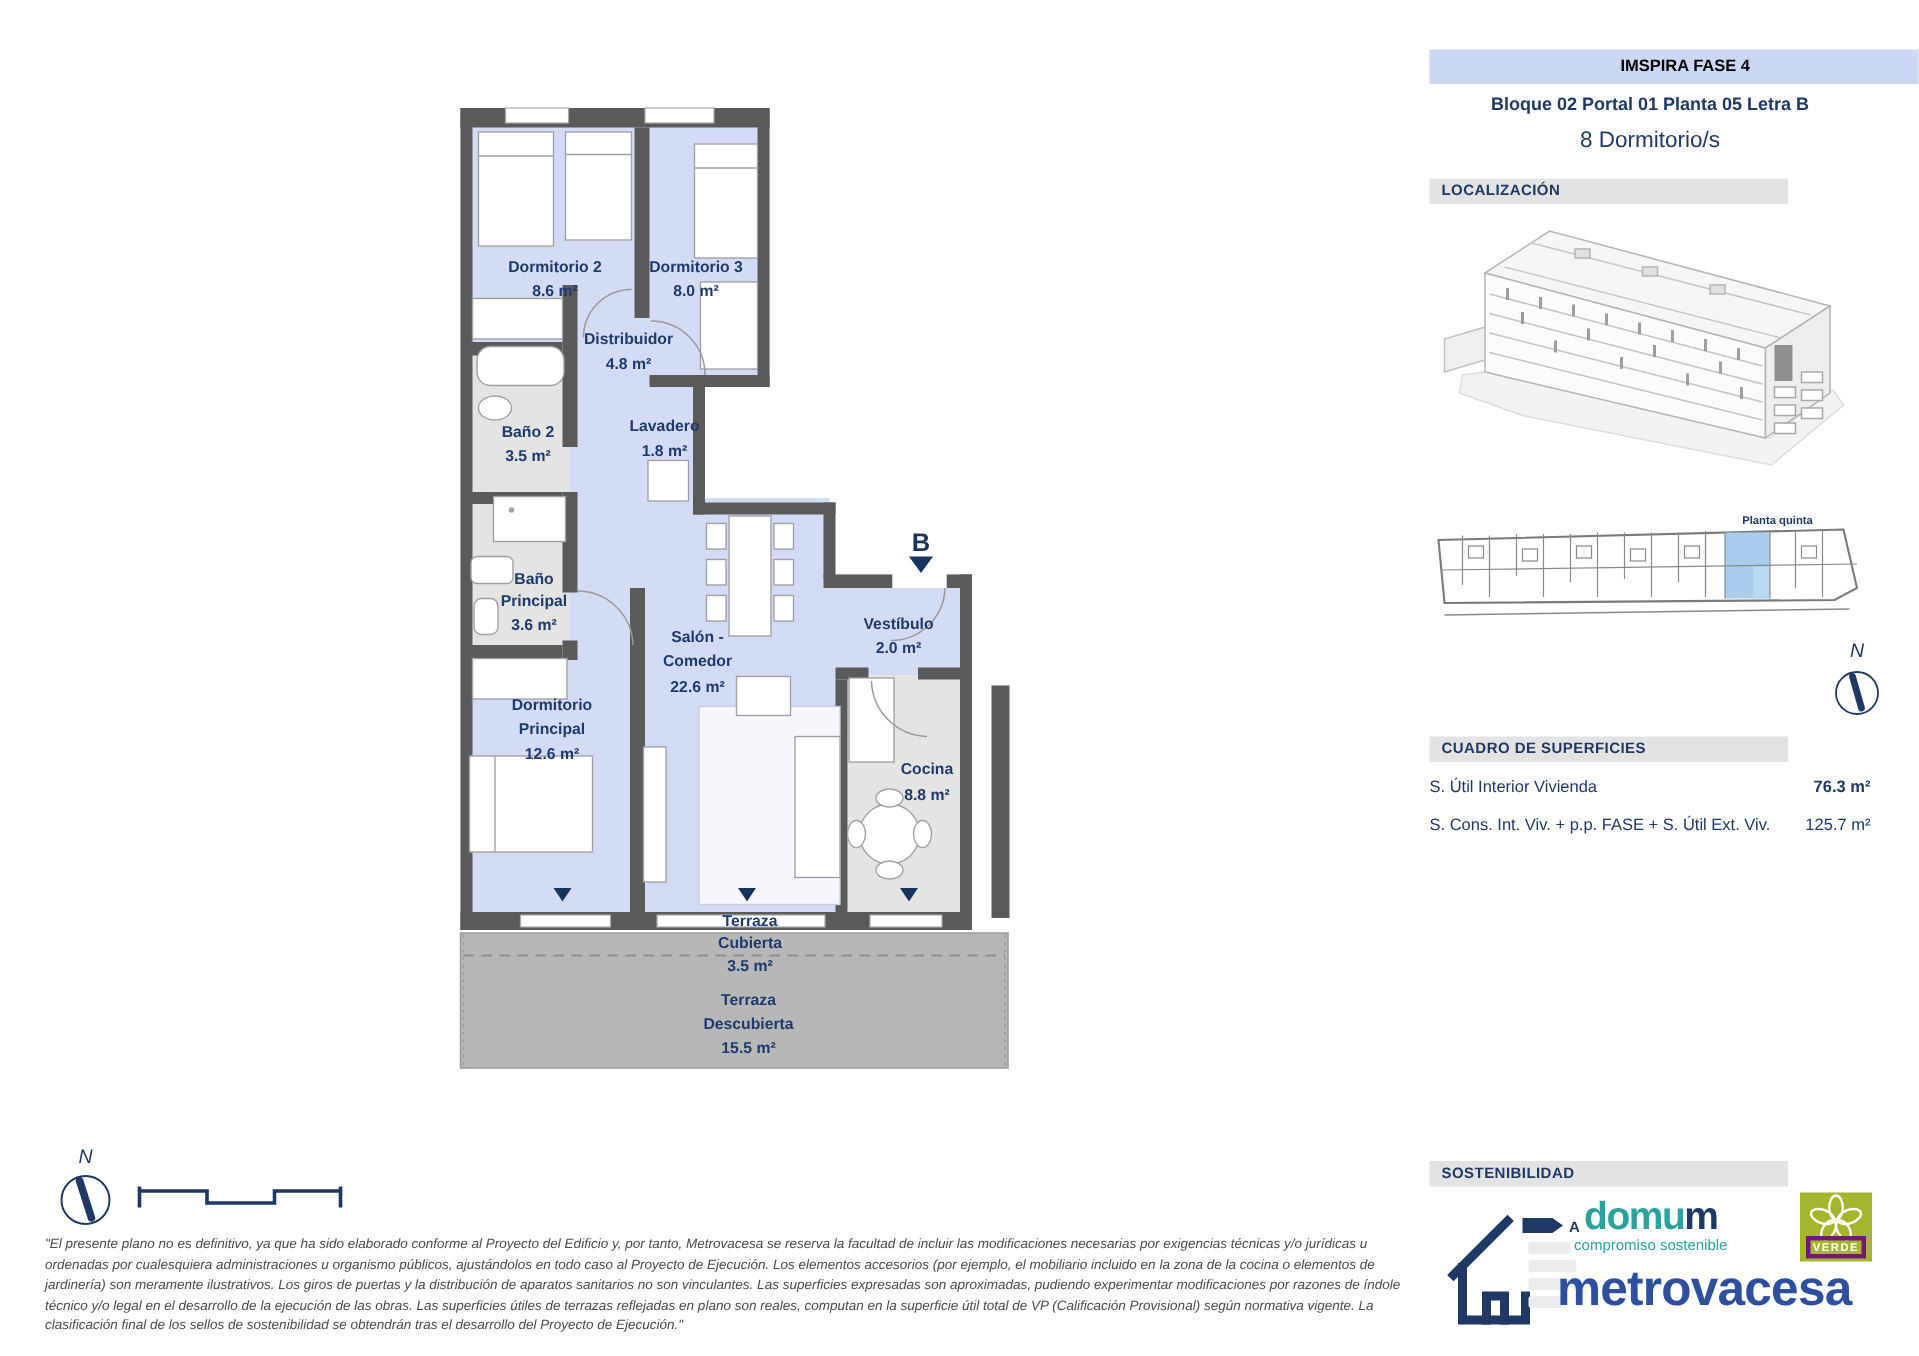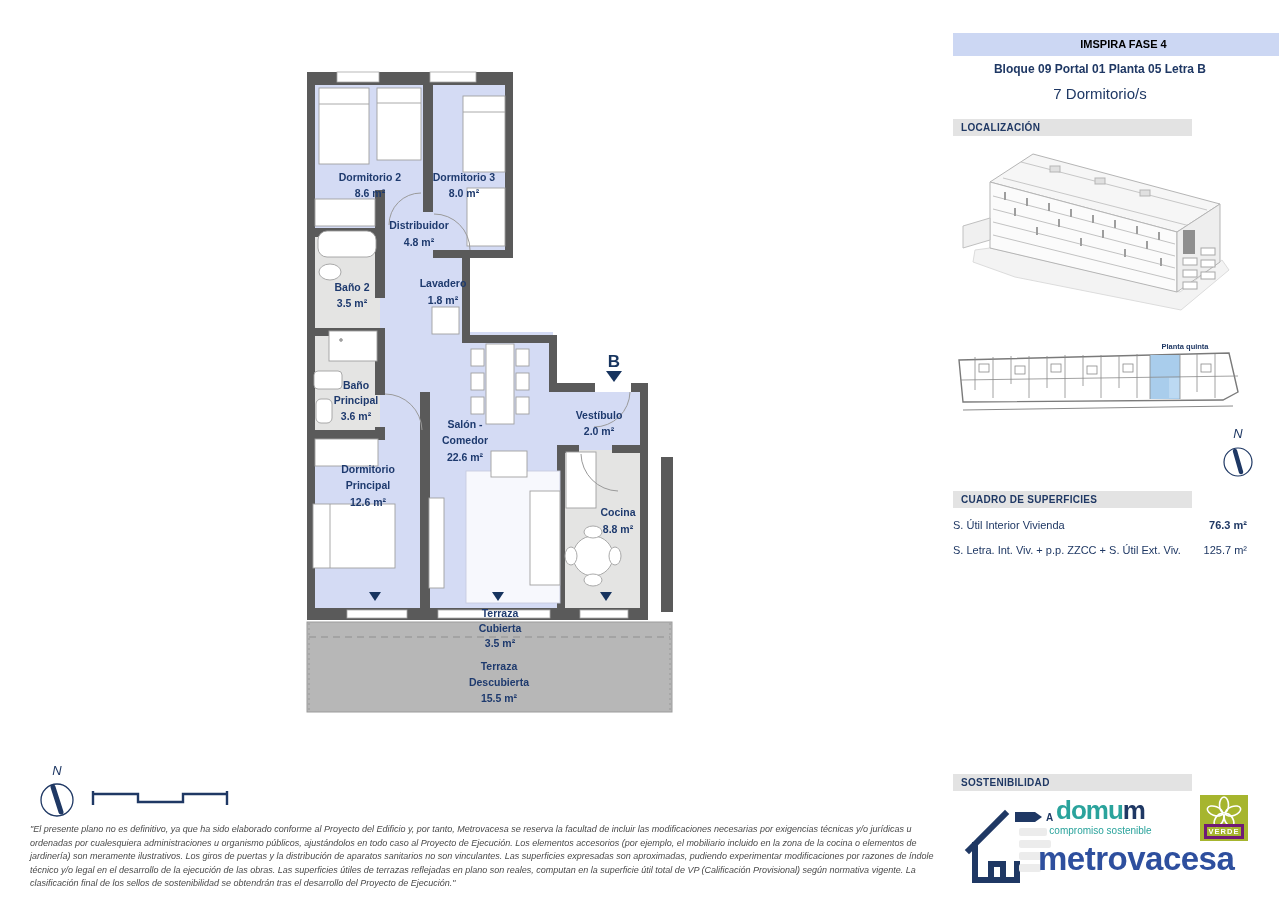--- a/index.html
+++ b/index.html
@@ -189,22 +189,22 @@
   <g>
     <circle cx="27" cy="42" r="16" fill="none" stroke="#1f3864" stroke-width="1.3"></circle>
     <line x1="31" y1="54" x2="23" y2="29" stroke="#1f3864" stroke-width="5" stroke-linecap="round"></line>
   </g>
   <path d="M63,33 V47 M63,36 H108 V44 H153 V36 H197 M197,33 V47" fill="none" stroke="#1f3864" stroke-width="2.4"></path>
 </svg>
 
 <div class="abs disclaimer">"El presente plano no es definitivo, ya que ha sido elaborado conforme al Proyecto del Edificio y, por tanto, Metrovacesa se reserva la facultad de incluir las modificaciones necesarias por exigencias técnicas y/o jurídicas u ordenadas por cualesquiera administraciones u organismo públicos, ajustándolos en todo caso al Proyecto de Ejecución. Los elementos accesorios (por ejemplo, el mobiliario incluido en la zona de la cocina o elementos de jardinería) son meramente ilustrativos. Los giros de puertas y la distribución de aparatos sanitarios no son vinculantes. Las superficies expresadas son aproximadas, pudiendo experimentar modificaciones por razones de índole técnico y/o legal en el desarrollo de la ejecución de las obras. Las superficies útiles de terrazas reflejadas en plano son reales, computan en la superficie útil total de VP (Calificación Provisional) según normativa vigente. La clasificación final de los sellos de sostenibilidad se obtendrán tras el desarrollo del Proyecto de Ejecución."</div>
 
 <div class="abs title-banner">IMSPIRA FASE 4</div>
-<div class="abs unit-line">Bloque 09 Portal 01 Planta 05 Letra B</div>
-<div class="abs bedrooms-line">7 Dormitorio/s</div>
+<div class="abs unit-line">Bloque 02 Portal 01 Planta 05 Letra B</div>
+<div class="abs bedrooms-line">8 Dormitorio/s</div>
 
 <div class="abs sec-banner" style="left:953px;top:119px;">LOCALIZACIÓN</div>
 
 <svg class="abs" style="left:955px;top:140px;" width="292" height="198" viewBox="0 0 292 198">
   <polygon points="20,110 35,108 225,152 267,120 274,130 226,170 60,137 18,122" fill="#f3f3f3" stroke="#dcdcdc"></polygon>
   <polygon points="35,42 78,14 265,64 222,92" fill="#f6f6f6" stroke="#b5b5b5"></polygon>
   <line x1="48" y1="38" x2="235" y2="86" stroke="#c7c7c7"></line>
   <line x1="66" y1="22" x2="252" y2="70" stroke="#c7c7c7"></line>
   <rect x="95" y="26" width="10" height="6" fill="#e0e0e0" stroke="#b5b5b5"></rect>
   <rect x="140" y="38" width="10" height="6" fill="#e0e0e0" stroke="#b5b5b5"></rect>
@@ -284,21 +284,21 @@
   <line x1="33" y1="48" x2="27" y2="27" stroke="#1f3864" stroke-width="4.5" stroke-linecap="round"></line>
 </svg>
 
 <div class="abs sec-banner" style="left:953px;top:491px;">CUADRO DE SUPERFICIES</div>
 <div class="abs surf-table">
   <div class="surf-row r0">
     <span class="lbl">S. Útil Interior Vivienda</span>
     <span class="val">76.3 m²</span>
   </div>
   <div class="surf-row r3">
-    <span class="lbl">S. Letra. Int. Viv. + p.p. ZZCC + S. Útil Ext. Viv.</span>
+    <span class="lbl">S. Cons. Int. Viv. + p.p. FASE + S. Útil Ext. Viv.</span>
     <span class="val">125.7 m²</span>
   </div>
 </div>
 
 <div class="abs sec-banner" style="left:953px;top:774px;">SOSTENIBILIDAD</div>
 
 <svg class="abs" style="left:957px;top:798px;" width="100" height="86" viewBox="0 0 100 86">
   <g fill="none" stroke="#1f3864" stroke-width="6" stroke-linecap="square">
     <path d="M12,52 L48,16"></path>
     <path d="M18,47 V82 H60 V66"></path>

